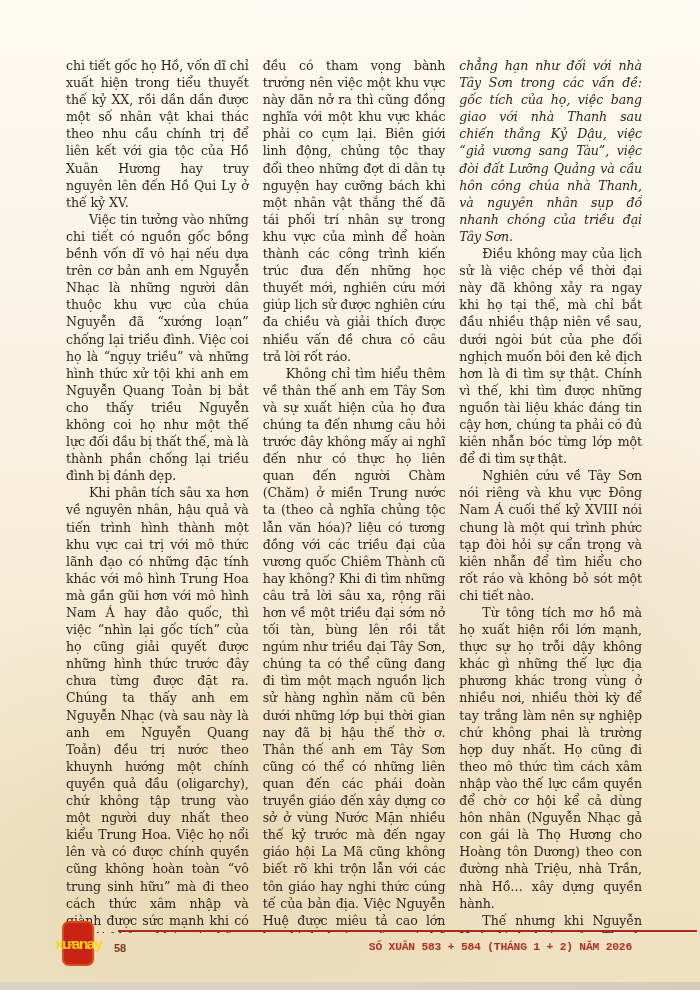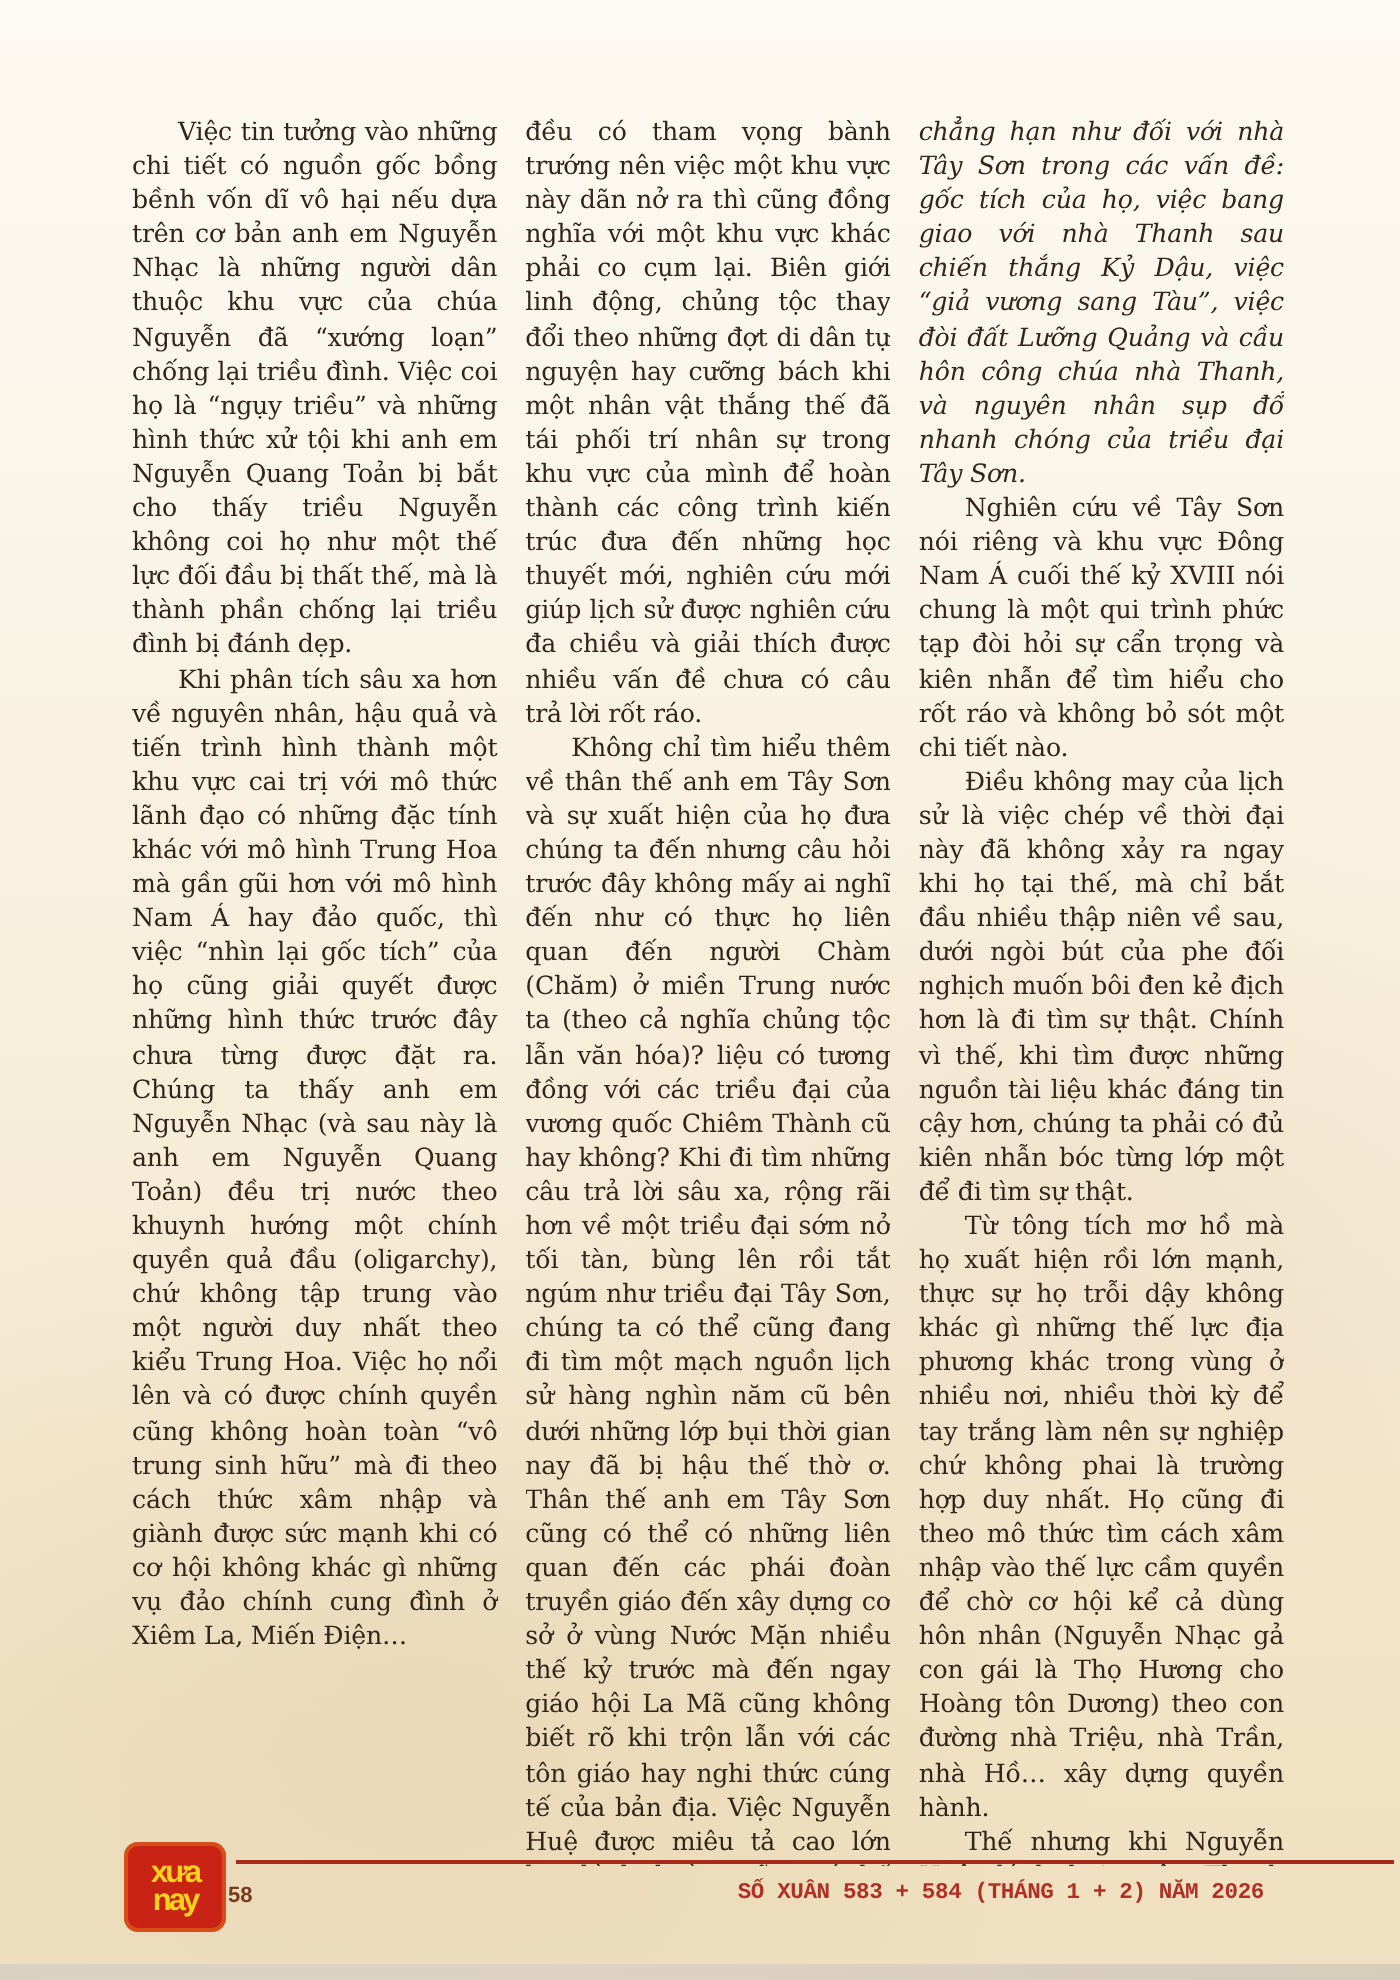--- a/index.html
+++ b/index.html
@@ -21,23 +21,23 @@
   .col {
     flex:1 1 0; min-width:0; overflow:hidden;
     font-size:12.6px; line-height:17.1px; text-align:justify;
     color:#32251a; letter-spacing:-0.1px;
   }
   .col p { margin:0; }
   .col p.indent { text-indent:23px; }
   .col p.quote { font-style:italic; margin-left:0; }
 
   .footer-logo {
-    position:absolute; left:62px; top:921px; width:51px; height:45px;
+    position:absolute; left:62px; top:921px; width:32px; height:45px;
     background:#c9231636; background:#c92316; border-radius:7px;
-    display:flex; flex-direction:column; align-items:center; justify-content:center;
+    display:flex; align-items:center; justify-content:center;
     box-shadow:inset 0 0 0 2px rgba(255,210,28,0.25);
   }
   .footer-logo span {
     font-family:"Liberation Sans", sans-serif; font-weight:bold;
     color:#ffd21c; font-size:15.5px; line-height:13.5px; letter-spacing:-1.5px;
   }
   .page-num {
     position:absolute; left:114px; top:942px;
     font-family:"Liberation Sans", sans-serif; font-size:11px; font-weight:bold;
     color:#7a3a20;
@@ -56,31 +56,32 @@
     background:linear-gradient(90deg,#d9d2c2 0%, #ddd2c4 40%, #d6ccba 100%);
   }
 </style>
 </head>
 <body>
 
 <div class="page">
 
   <div class="columns">
     <div class="col">
+        <p class="">chi tiết gốc họ Hồ, vốn dĩ chỉ xuất hiện trong tiểu thuyết thế kỷ XX, rồi dần dần được một số nhân vật khai thác theo nhu cầu chính trị để liên kết với gia tộc của Hồ Xuân Hương hay truy nguyên lên đến Hồ Qui Ly ở thế kỷ XV.</p>
         <p class="indent">Việc tin tưởng vào những chi tiết có nguồn gốc bồng bềnh vốn dĩ vô hại nếu dựa trên cơ bản anh em Nguyễn Nhạc là những người dân thuộc khu vực của chúa Nguyễn đã “xướng loạn” chống lại triều đình. Việc coi họ là “ngụy triều” và những hình thức xử tội khi anh em Nguyễn Quang Toản bị bắt cho thấy triều Nguyễn không coi họ như một thế lực đối đầu bị thất thế, mà là thành phần chống lại triều đình bị đánh dẹp.</p>
         <p class="indent">Khi phân tích sâu xa hơn về nguyên nhân, hậu quả và tiến trình hình thành một khu vực cai trị với mô thức lãnh đạo có những đặc tính khác với mô hình Trung Hoa mà gần gũi hơn với mô hình Nam Á hay đảo quốc, thì việc “nhìn lại gốc tích” của họ cũng giải quyết được những hình thức trước đây chưa từng được đặt ra. Chúng ta thấy anh em Nguyễn Nhạc (và sau này là anh em Nguyễn Quang Toản) đều trị nước theo khuynh hướng một chính quyền quả đầu (oligarchy), chứ không tập trung vào một người duy nhất theo kiểu Trung Hoa. Việc họ nổi lên và có được chính quyền cũng không hoàn toàn “vô trung sinh hữu” mà đi theo cách thức xâm nhập và giành được sức mạnh khi có cơ hội không khác gì những vụ đảo chính cung đình ở Xiêm La, Miến Điện…</p>
       </div>
     <div class="col">
         <p class="">đều có tham vọng bành trướng nên việc một khu vực này dãn nở ra thì cũng đồng nghĩa với một khu vực khác phải co cụm lại. Biên giới linh động, chủng tộc thay đổi theo những đợt di dân tự nguyện hay cưỡng bách khi một nhân vật thắng thế đã tái phối trí nhân sự trong khu vực của mình để hoàn thành các công trình kiến trúc đưa đến những học thuyết mới, nghiên cứu mới giúp lịch sử được nghiên cứu đa chiều và giải thích được nhiều vấn đề chưa có câu trả lời rốt ráo.</p>
         <p class="indent">Không chỉ tìm hiểu thêm về thân thế anh em Tây Sơn và sự xuất hiện của họ đưa chúng ta đến nhưng câu hỏi trước đây không mấy ai nghĩ đến như có thực họ liên quan đến người Chàm (Chăm) ở miền Trung nước ta (theo cả nghĩa chủng tộc lẫn văn hóa)? liệu có tương đồng với các triều đại của vương quốc Chiêm Thành cũ hay không? Khi đi tìm những câu trả lời sâu xa, rộng rãi hơn về một triều đại sớm nở tối tàn, bùng lên rồi tắt ngúm như triều đại Tây Sơn, chúng ta có thể cũng đang đi tìm một mạch nguồn lịch sử hàng nghìn năm cũ bên dưới những lớp bụi thời gian nay đã bị hậu thế thờ ơ. Thân thế anh em Tây Sơn cũng có thể có những liên quan đến các phái đoàn truyền giáo đến xây dựng cơ sở ở vùng Nước Mặn nhiều thế kỷ trước mà đến ngay giáo hội La Mã cũng không biết rõ khi trộn lẫn với các tôn giáo hay nghi thức cúng tế của bản địa. Việc Nguyễn Huệ được miêu tả cao lớn hơn bình thường cũng có thể cho thấy ông chưa chắc chỉ thuộc về một chủng tộc Nam Á, nhất là khu vực này là một địa điểm giao thoa của nhiều thuyền buôn từ khắp nơi tụ hội.</p>
       </div>
     <div class="col">
         <p class=" quote">chẳng hạn như đối với nhà Tây Sơn trong các vấn đề: gốc tích của họ, việc bang giao với nhà Thanh sau chiến thắng Kỷ Dậu, việc “giả vương sang Tàu”, việc đòi đất Lưỡng Quảng và cầu hôn công chúa nhà Thanh, và nguyên nhân sụp đổ nhanh chóng của triều đại Tây Sơn.</p>
+        <p class="indent">Điều không may của lịch sử là việc chép về thời đại này đã không xảy ra ngay khi họ tại thế, mà chỉ bắt đầu nhiều thập niên về sau, dưới ngòi bút của phe đối nghịch muốn bôi đen kẻ địch hơn là đi tìm sự thật. Chính vì thế, khi tìm được những nguồn tài liệu khác đáng tin cậy hơn, chúng ta phải có đủ kiên nhẫn bóc từng lớp một để đi tìm sự thật.</p>
         <p class="indent">Nghiên cứu về Tây Sơn nói riêng và khu vực Đông Nam Á cuối thế kỷ XVIII nói chung là một qui trình phức tạp đòi hỏi sự cẩn trọng và kiên nhẫn để tìm hiểu cho rốt ráo và không bỏ sót một chi tiết nào.</p>
-        <p class="indent">Điều không may của lịch sử là việc chép về thời đại này đã không xảy ra ngay khi họ tại thế, mà chỉ bắt đầu nhiều thập niên về sau, dưới ngòi bút của phe đối nghịch muốn bôi đen kẻ địch hơn là đi tìm sự thật. Chính vì thế, khi tìm được những nguồn tài liệu khác đáng tin cậy hơn, chúng ta phải có đủ kiên nhẫn bóc từng lớp một để đi tìm sự thật.</p>
         <p class="indent">Từ tông tích mơ hồ mà họ xuất hiện rồi lớn mạnh, thực sự họ trỗi dậy không khác gì những thế lực địa phương khác trong vùng ở nhiều nơi, nhiều thời kỳ để tay trắng làm nên sự nghiệp chứ không phai là trường hợp duy nhất. Họ cũng đi theo mô thức tìm cách xâm nhập vào thế lực cầm quyền để chờ cơ hội kể cả dùng hôn nhân (Nguyễn Nhạc gả con gái là Thọ Hương cho Hoàng tôn Dương) theo con đường nhà Triệu, nhà Trần, nhà Hồ… xây dựng quyền hành.</p>
         <p class="indent">Thế nhưng khi Nguyễn Huệ đánh bại quân Thanh trong một trận chiến chớp nhoáng, vua Càn Long thay đổi chiến lược - thay vì tiếp tục ủng hộ nhà Lê thì quay sang công nhận Tây Sơn - tạo mọi điều kiện thuận lợi nhất để đưa Nguyễn Huệ vào vị trí vốn dĩ đã sắp xếp cho Lê Duy Kỳ để ông này sang dự lễ Bát Tuần Khánh Thọ. Việc công nhận một họ</p>
       </div>
   </div>
 
   <div class="footer-logo">
     <span>xưa</span>
     <span>nay</span>
   </div>
 

